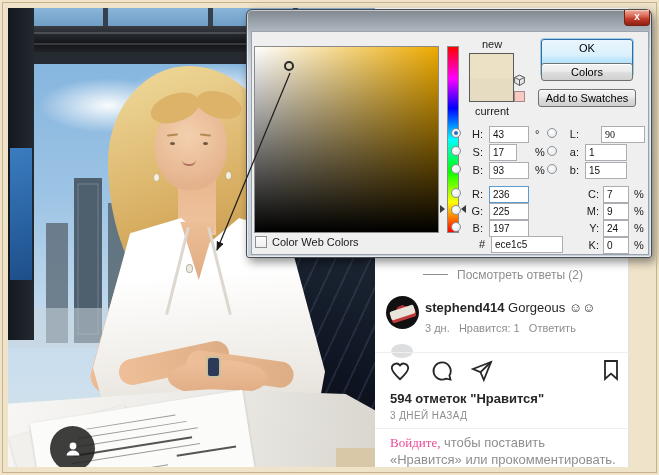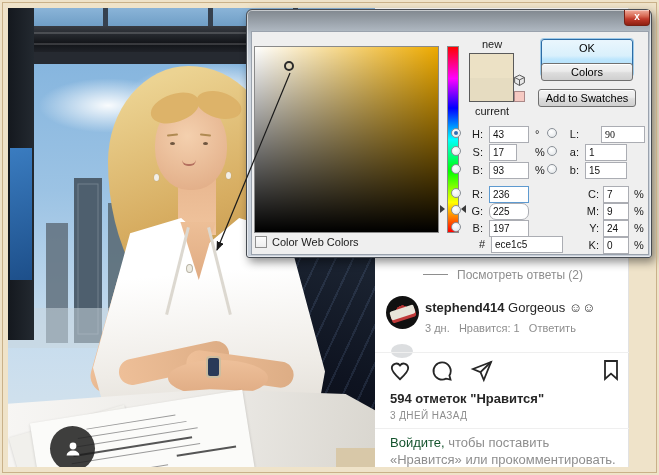--- a/index.html
+++ b/index.html
@@ -198,21 +198,21 @@
         <path d="M6 3h12v18l-6-5.4L6 21z"></path>
       </svg>
     </div>
 
     <div class="abs ig-dark" style="left:15px;top:383px;font-size:13px;font-weight:bold;">594 отметок "Нравится"</div>
     <div class="abs ig-gray" style="left:15px;top:402px;font-size:10px;letter-spacing:.4px;">3 ДНЕЙ НАЗАД</div>
 
     <div class="abs divider" style="top:420px;"></div>
 
     <div class="abs" style="left:15px;top:426px;width:228px;font-size:13px;line-height:17px;">
-      <span style="color:#14532d;">Войдите,</span><span class="ig-gray"> чтобы поставить «Нравится» или прокомментировать.</span>
+      <span style="color:#ec4899;font-family:Liberation Serif, serif;">Войдите,</span><span class="ig-gray"> чтобы поставить «Нравится» или прокомментировать.</span>
     </div>
   </div>
 
   <div id="dlg" class="abs">
     <div id="dlg-close" class="abs">x</div>
     <div id="dlg-body" class="abs"></div>
 
     <div id="sbfield" class="abs">
       <div id="sbmarker" class="abs"></div>
     </div>
@@ -255,21 +255,21 @@
       <span class="funit" style="left:84px;">%</span>
     </div>
     <div class="fld" style="left:204px;top:176px;">
       <span class="radio" style="left:0;top:2px;"></span>
       <span class="flbl" style="left:12px;">R:</span>
       <input class="finp rfocus" style="left: 38px; width: 40px;" readonly="" value="236">
     </div>
     <div class="fld" style="left:204px;top:193px;">
       <span class="radio" style="left:0;top:2px;"></span>
       <span class="flbl" style="left:12px;">G:</span>
-      <input class="finp" style="left: 38px; width: 40px; border-radius: 7px;" readonly="" value="225">
+      <input class="finp" style="left: 38px; width: 40px;" readonly="" value="225">
     </div>
     <div class="fld" style="left:204px;top:210px;">
       <span class="radio" style="left:0;top:2px;"></span>
       <span class="flbl" style="left:12px;">B:</span>
       <input class="finp" style="left: 38px; width: 40px;" readonly="" value="197">
     </div>
 
     <div class="fld" style="left:300px;top:116px;">
       <span class="radio" style="left:0;top:2px;"></span>
       <span class="flbl" style="left:12px;">L:</span>

